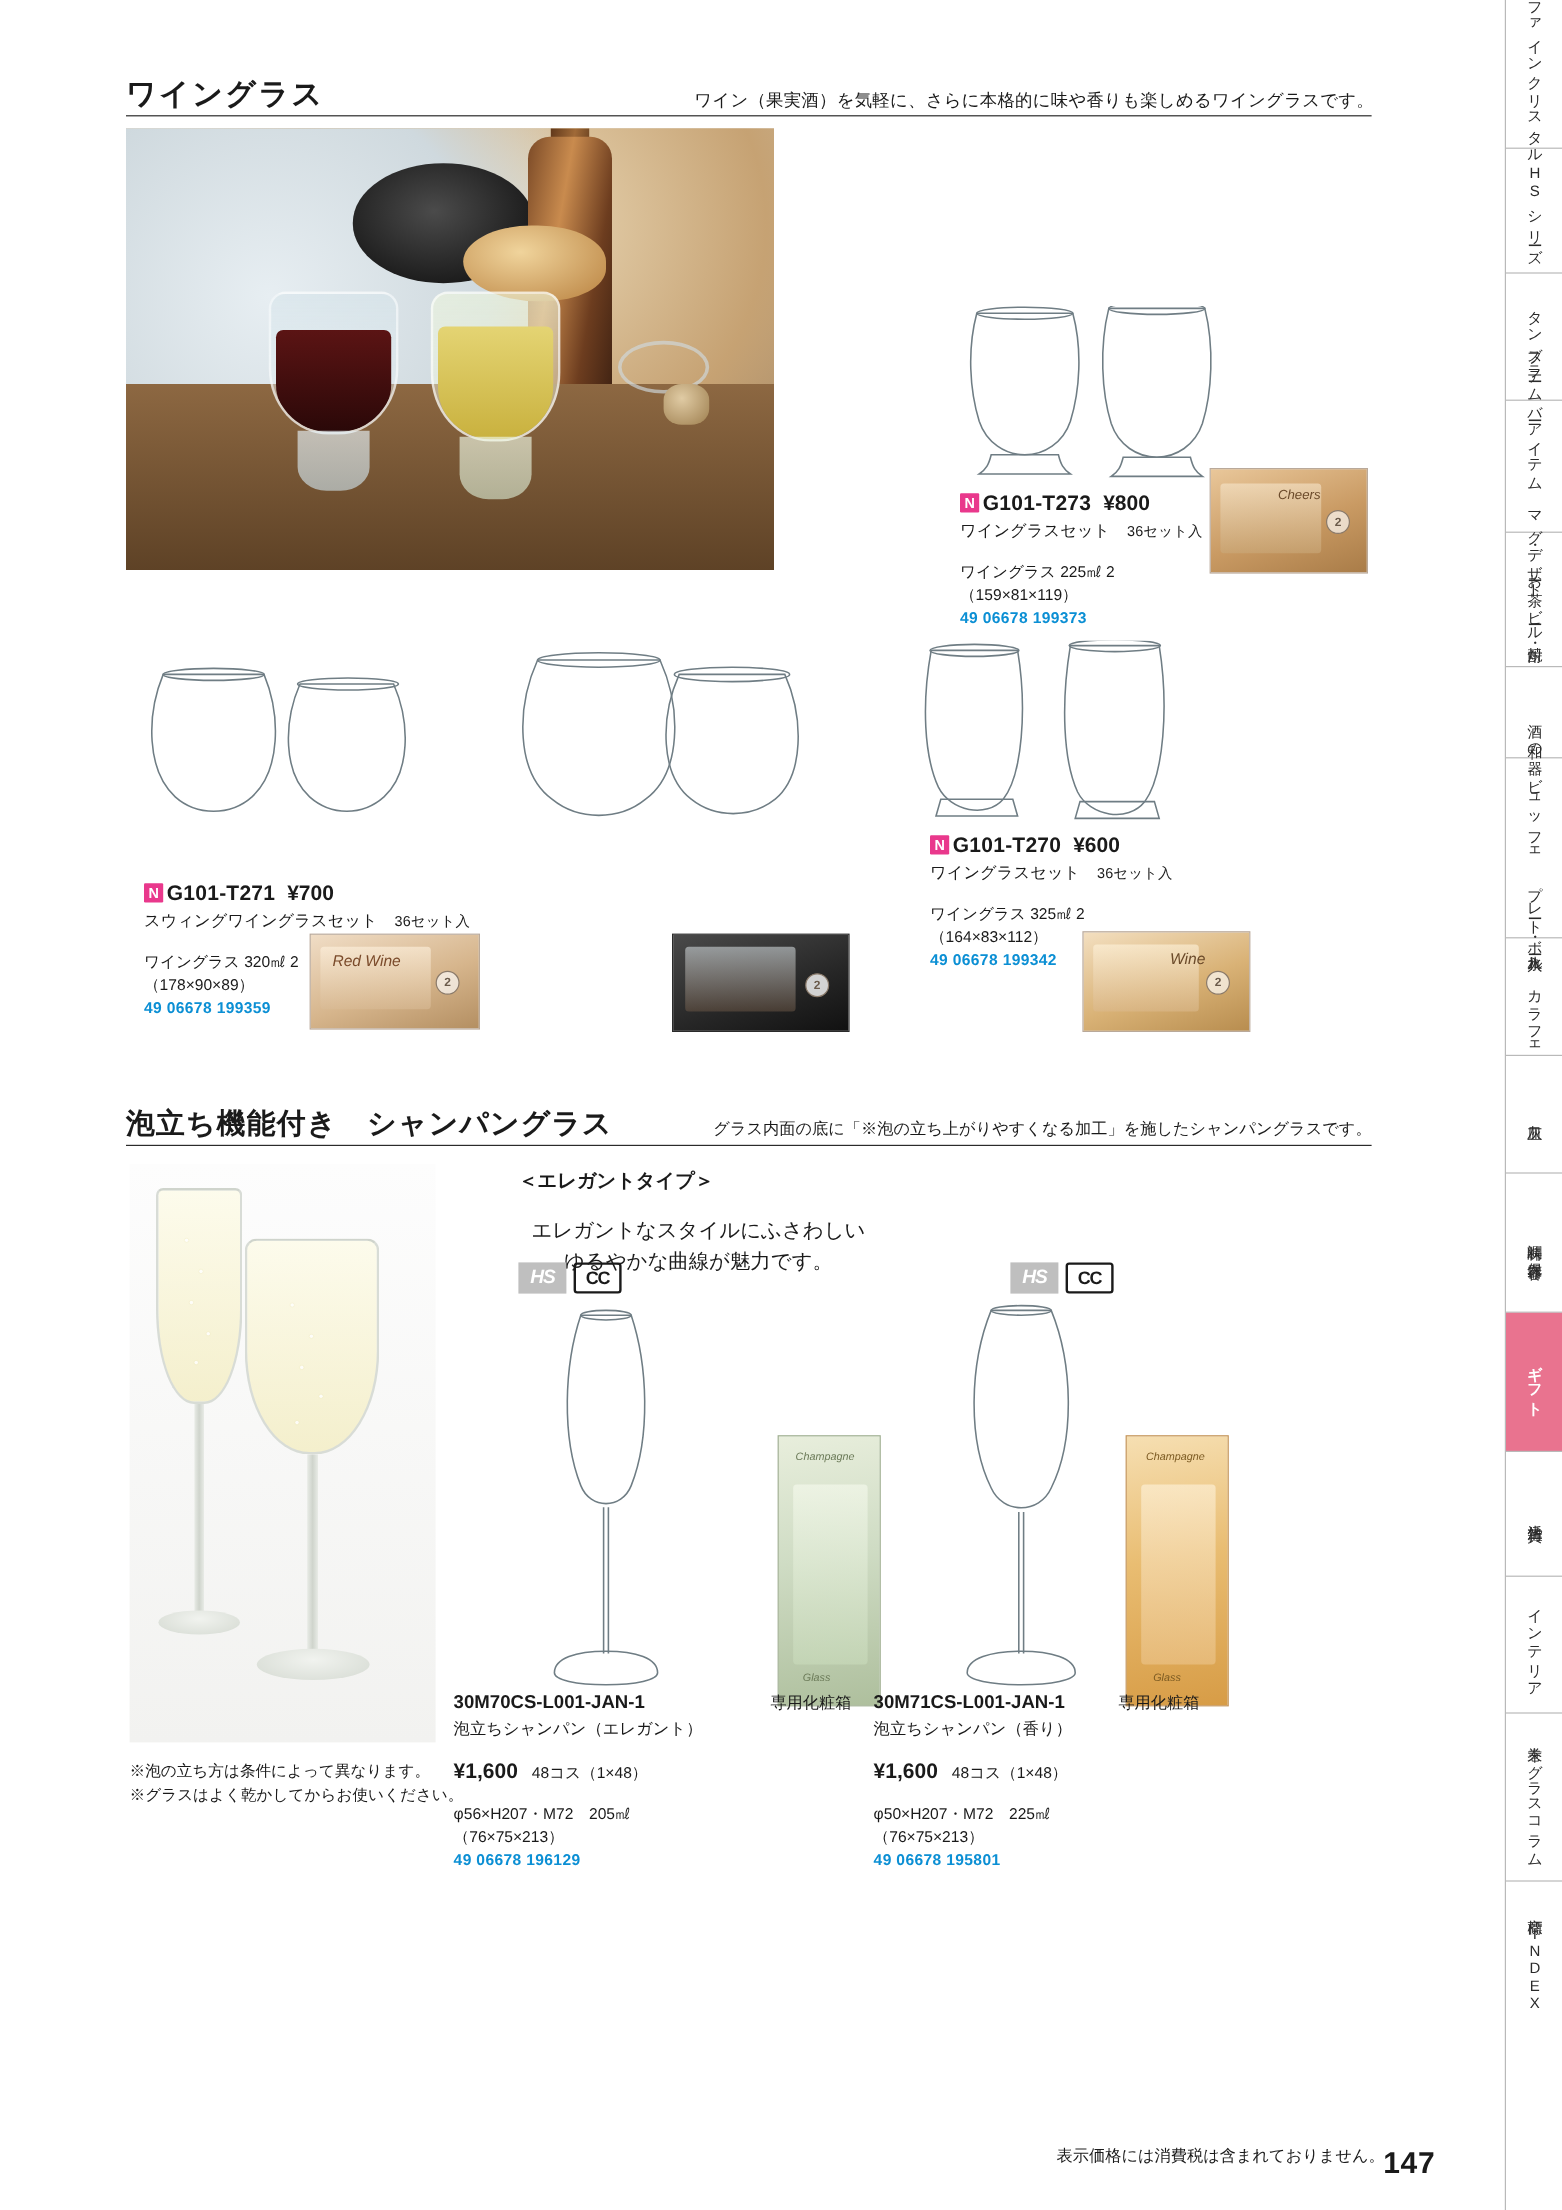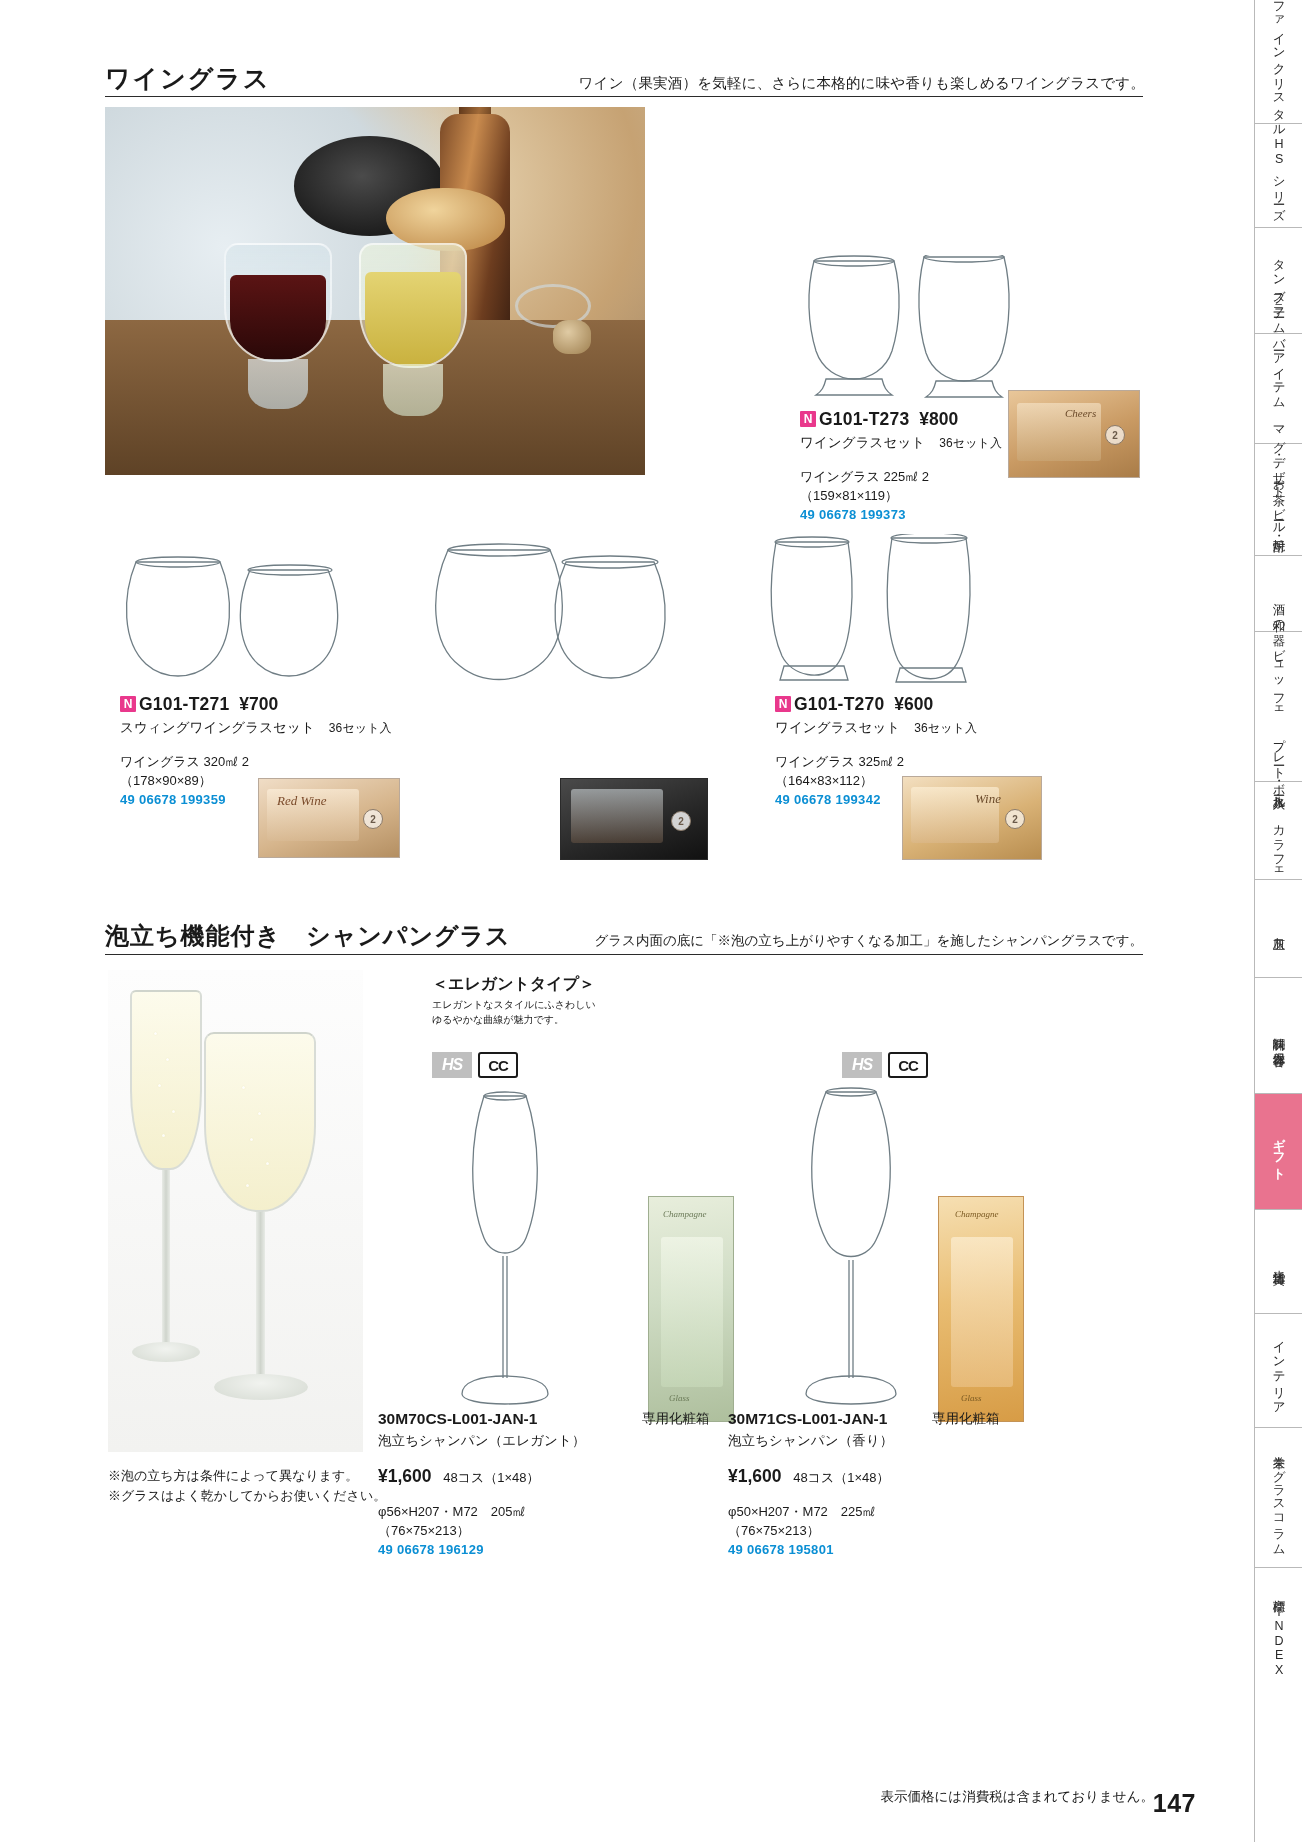--- a/index.html
+++ b/index.html
@@ -234,41 +234,41 @@
     border: 2px solid #1a1a1a;
     color: #1a1a1a;
     font-weight: bold; font-size: 15px;
     display: flex; align-items: center; justify-content: center;
     letter-spacing: -1px;
     border-radius: 3px;
   }
 
   
   .typehead { font-size: 16px; font-weight: bold; }
-  .typedesc { font-size: 10px; line-height: 1.5; margin-top: 2px; }
+  .typedesc { font-size: 17px; line-height: 1.5; margin-top: 18px; text-align: center; }
 
   
   .carton { position: absolute; }
   .carton .front {
     position: absolute; left: 0; top: 0; width: 100%; height: 100%;
     border: 1px solid #b9a99a;
   }
   .carton .win {
     position: absolute;
     background: rgba(255,255,255,0.45);
     border-radius: 3px;
   }
   .carton .circ {
     position: absolute; width: 20px; height: 20px; border-radius: 50%;
     background: #ffffffaa; border: 1px solid #8a7a6a;
     font-size: 10px; display: flex; align-items: center; justify-content: center;
     color: #6a5a4a; font-weight: bold;
   }
   .carton .script {
-    position: absolute; font-style: italic; font-size: 11px; color: #6b4a2a; font-family: Liberation Serif, serif;
+    position: absolute; font-style: italic; font-size: 11px; color: #6b4a2a;
   }
 
   
   #photo2-notes {
     position: absolute; left: 108px; top: 1466px; width: 280px;
     font-size: 13px; line-height: 1.55;
   }
   #footer-note {
     position: absolute; right: 100px; bottom: 36px;
     font-size: 13.5px;
@@ -344,21 +344,21 @@
   </div>
 
   <svg class="glassfig" style="left:120px; top:552px;" width="220" height="140" viewBox="0 0 220 140">
     <g fill="none" stroke="#6f7d84" stroke-width="1.3">
       <path d="M16 10 C2 44 2 90 26 112 C44 128 72 128 90 112 C114 90 114 44 100 10 Z"></path>
       <ellipse cx="58" cy="10" rx="42" ry="5"></ellipse>
       <path d="M140 18 C126 50 126 92 148 112 C166 128 192 128 210 112 C232 92 232 50 218 18 Z" transform="translate(-10,0)"></path>
       <ellipse cx="170" cy="18" rx="42" ry="5"></ellipse>
     </g>
   </svg>
-  <div style="position:absolute; left:120px; top:694px;">
+  <div style="position:absolute; left:120px; top:734px;">
     <div>
       <span class="nbadge">N</span><span class="code">G101-T271</span><span class="price">¥700</span>
     </div>
     <div class="pname">
       <span>スウィングワイングラスセット</span><span class="cnt">36セット入</span>
     </div>
     <div class="pspec">ワイングラス 320㎖ 2</div>
     <div class="pdim">（178×90×89）</div>
     <div class="jan">49 06678 199359</div>
   </div>

